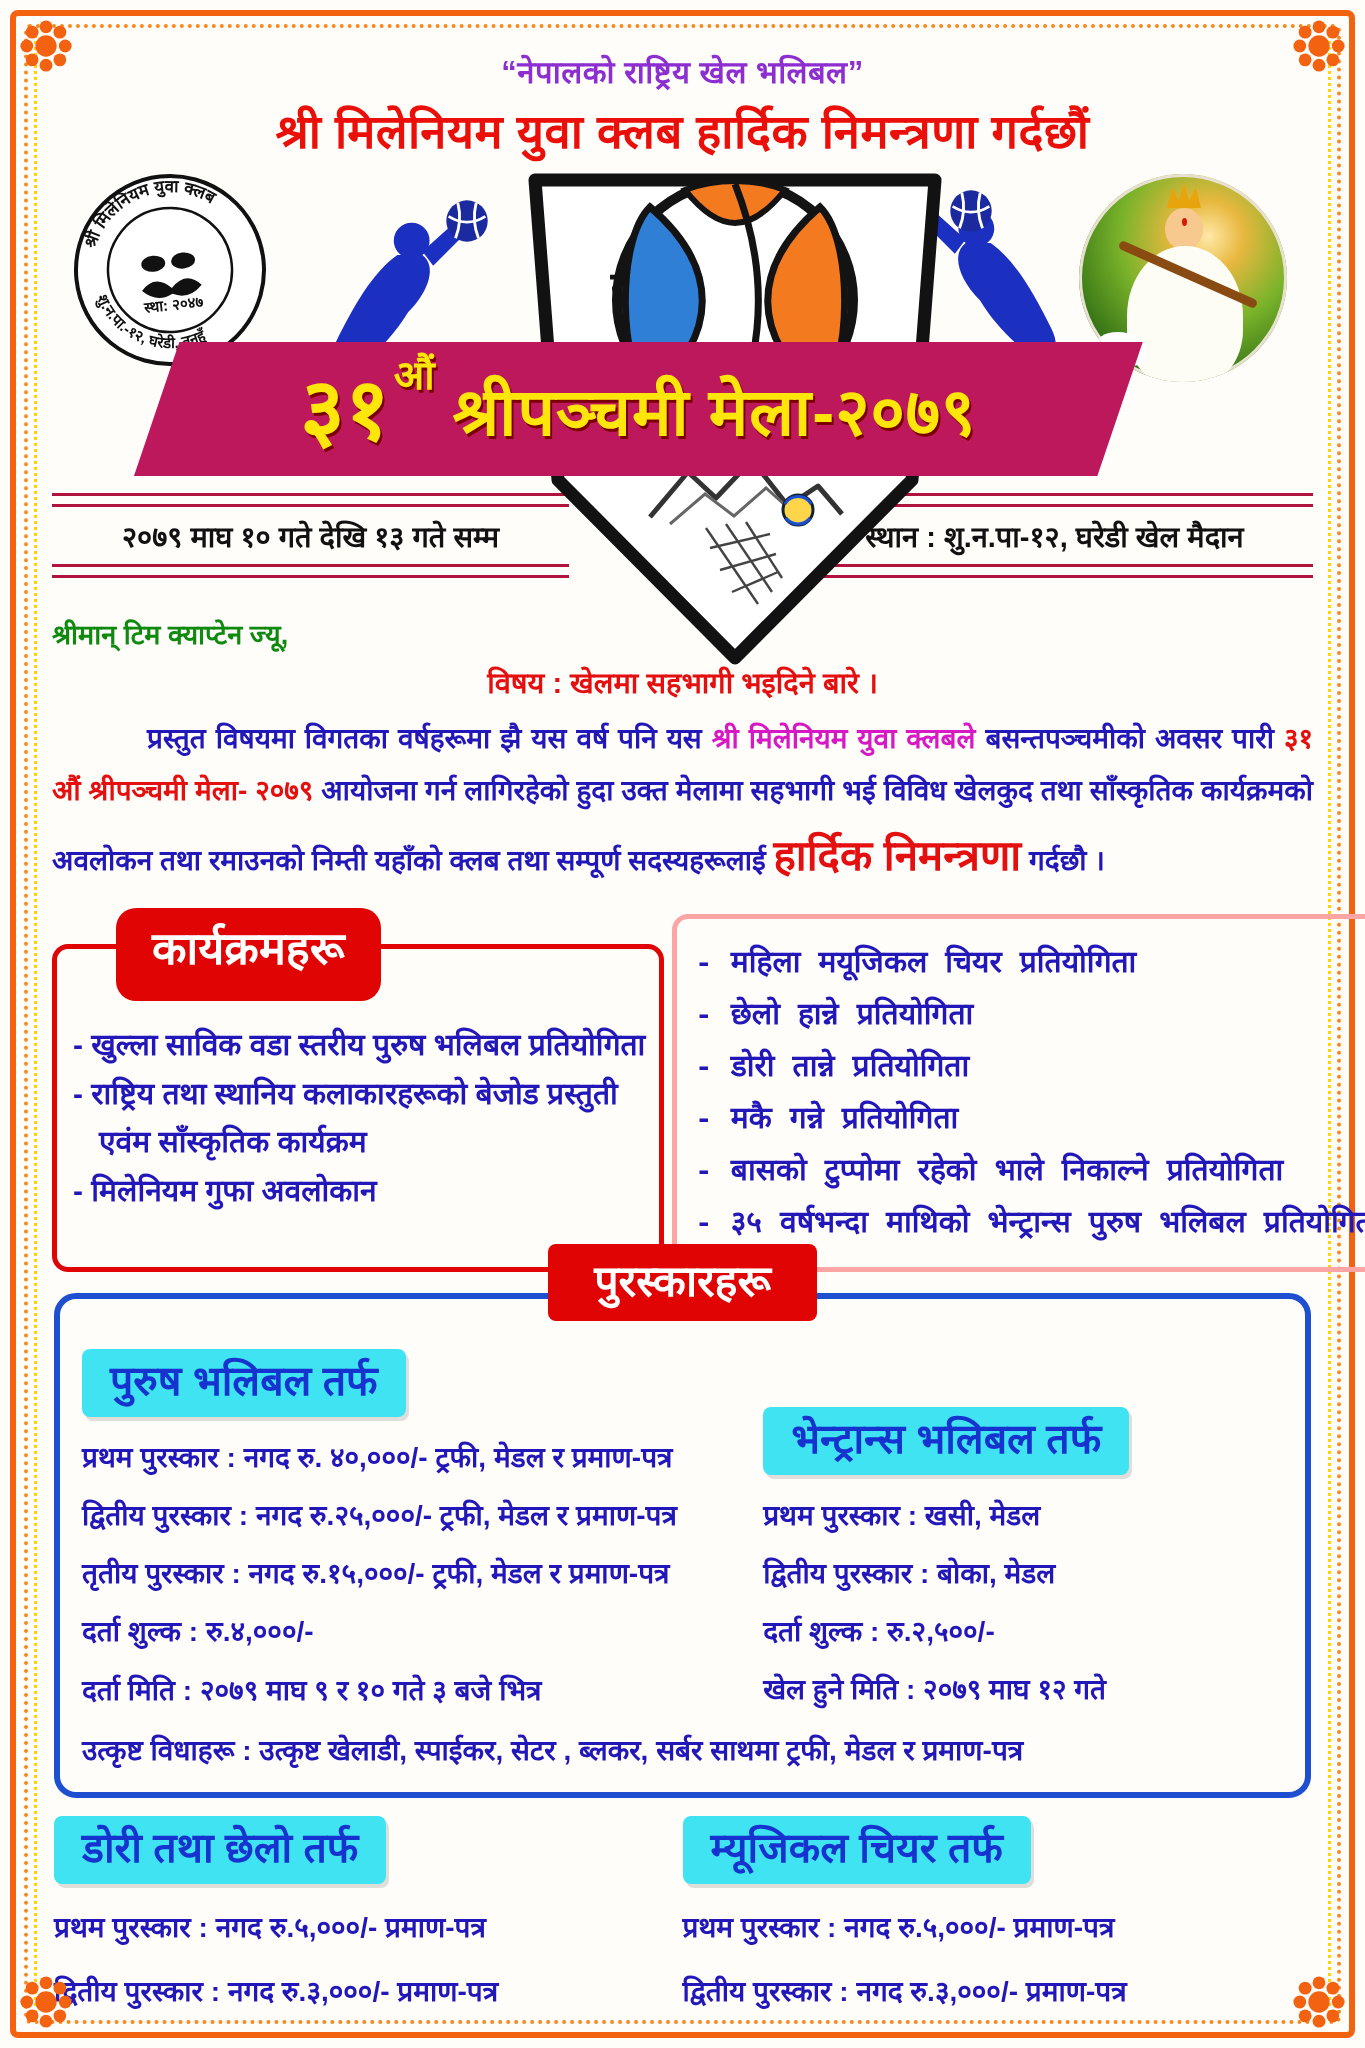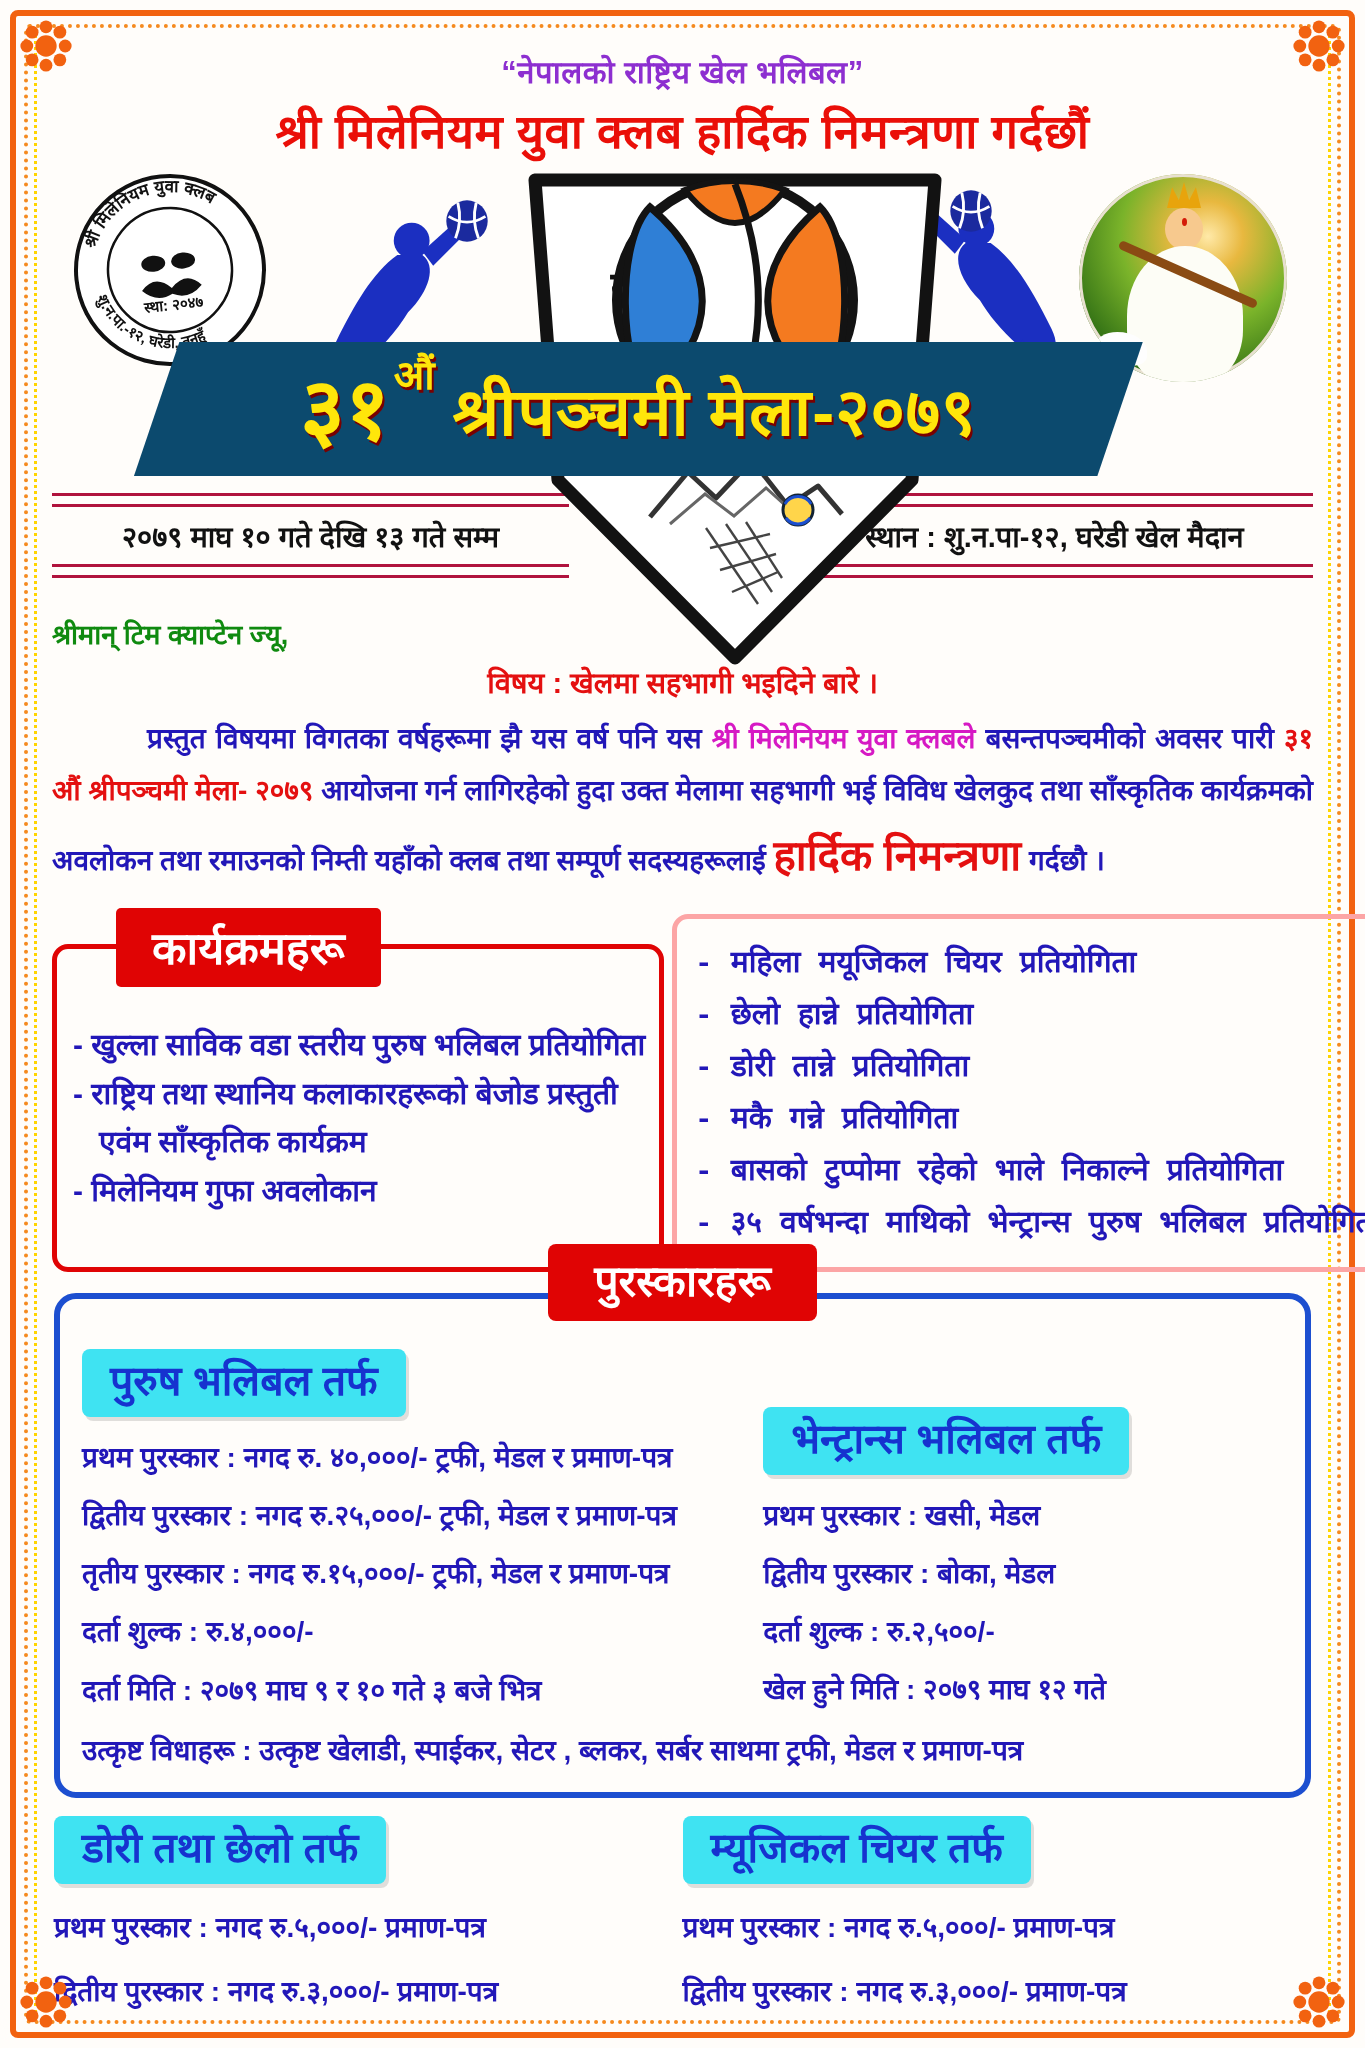--- a/index.html
+++ b/index.html
@@ -28,21 +28,21 @@
   .sw-face{position:absolute;left:86px;top:34px;width:38px;height:42px;border-radius:50%;background:#f7c98e;}
   .sw-dot{position:absolute;left:103px;top:44px;width:5px;height:8px;background:#d41b08;border-radius:50%;}
   .sw-body{position:absolute;left:48px;top:72px;width:116px;height:140px;border-radius:50% 50% 40% 40%;background:#fdfdf6;}
   .sw-veena{position:absolute;left:34px;top:96px;width:150px;height:9px;background:#8a4b13;border-radius:5px;transform:rotate(24deg);}
   .sw-swan{position:absolute;left:16px;top:158px;width:52px;height:34px;border-radius:60% 80% 40% 50%;background:#fefefe;}
   .shield-wrap{position:absolute;left:468px;top:2px;width:430px;height:500px;z-index:1;}
   .player{position:absolute;width:190px;height:215px;}
   .ball-s{position:absolute;width:46px;height:46px;}
 
   
-  .banner{position:relative;z-index:2;width:80%;margin:-128px 0 0 6.5%;height:134px;background:#0c4a6e;
+  .banner{position:relative;z-index:2;width:80%;margin:-128px 0 0 6.5%;height:134px;background:#be185d;
      clip-path:polygon(4.5% 0,100% 0,95.5% 100%,0 100%);display:flex;align-items:center;justify-content:center;
      color:#ffe60a;text-shadow:2px 3px 0 #7a0000;}
   .banner .num{font-size:86px;font-weight:bold;line-height:1;}
   .banner .suf{font-size:40px;font-weight:bold;align-self:flex-start;margin:4px 18px 0 4px;}
   .banner .btitle{font-size:66px;font-weight:bold;letter-spacing:1px;}
 
   
   .whenwhere{display:flex;justify-content:space-between;margin:14px 0 0;position:relative;z-index:0;}
   .ww-block{width:41%;text-align:center;}
   .dline{height:8px;border-top:3px solid #b0133d;border-bottom:3px solid #b0133d;margin:3px 0;}
@@ -53,21 +53,21 @@
   .salut{color:#0f8a0f;font-size:27px;font-weight:bold;}
   .subject{text-align:center;color:#e41010;font-size:29px;font-weight:bold;margin:10px 0 12px;}
   .para{color:#2217b8;font-size:28px;font-weight:bold;line-height:1.85;text-align:justify;text-indent:95px;}
   .para .club{color:#d619c4;}
   .para .event{color:#e41010;}
   .para .invite{color:#e41010;font-size:42px;}
 
   
   .programs{position:relative;display:flex;gap:8px;margin-top:20px;align-items:stretch;}
   .prog-tab{position:absolute;top:-6px;left:64px;background:#e00404;color:#fff;font-size:45px;font-weight:bold;
-     padding:8px 36px 10px;border-radius:5px;z-index:3;}
+     padding:8px 36px 24px;border-radius:20px;z-index:3;}
   .prog-left{flex:0 0 45.5%;border:5px solid #e00404;border-radius:16px;margin-top:30px;padding:72px 12px 18px 16px;}
   .prog-right{flex:1;border:5px solid #fca5a5;border-radius:16px;padding:20px 10px 16px 18px;font-family:Liberation Mono, monospace;}
   .pitem{color:#2217b8;font-size:30px;font-weight:bold;line-height:1.62;white-space:nowrap;}
   .prog-right .pitem{line-height:1.73;}
 
   
   .prize-tab{position:relative;z-index:3;width:fit-content;margin:-28px auto;background:#e00404;color:#fff;
      font-size:43px;font-weight:bold;padding:6px 46px 12px;border-radius:8px;}
   .prize-box{border:6px solid #1d4fd0;border-radius:22px;margin:0 2px;padding:50px 28px 12px 22px;}
   .pgrid{display:grid;grid-template-columns:57% 43%;}

